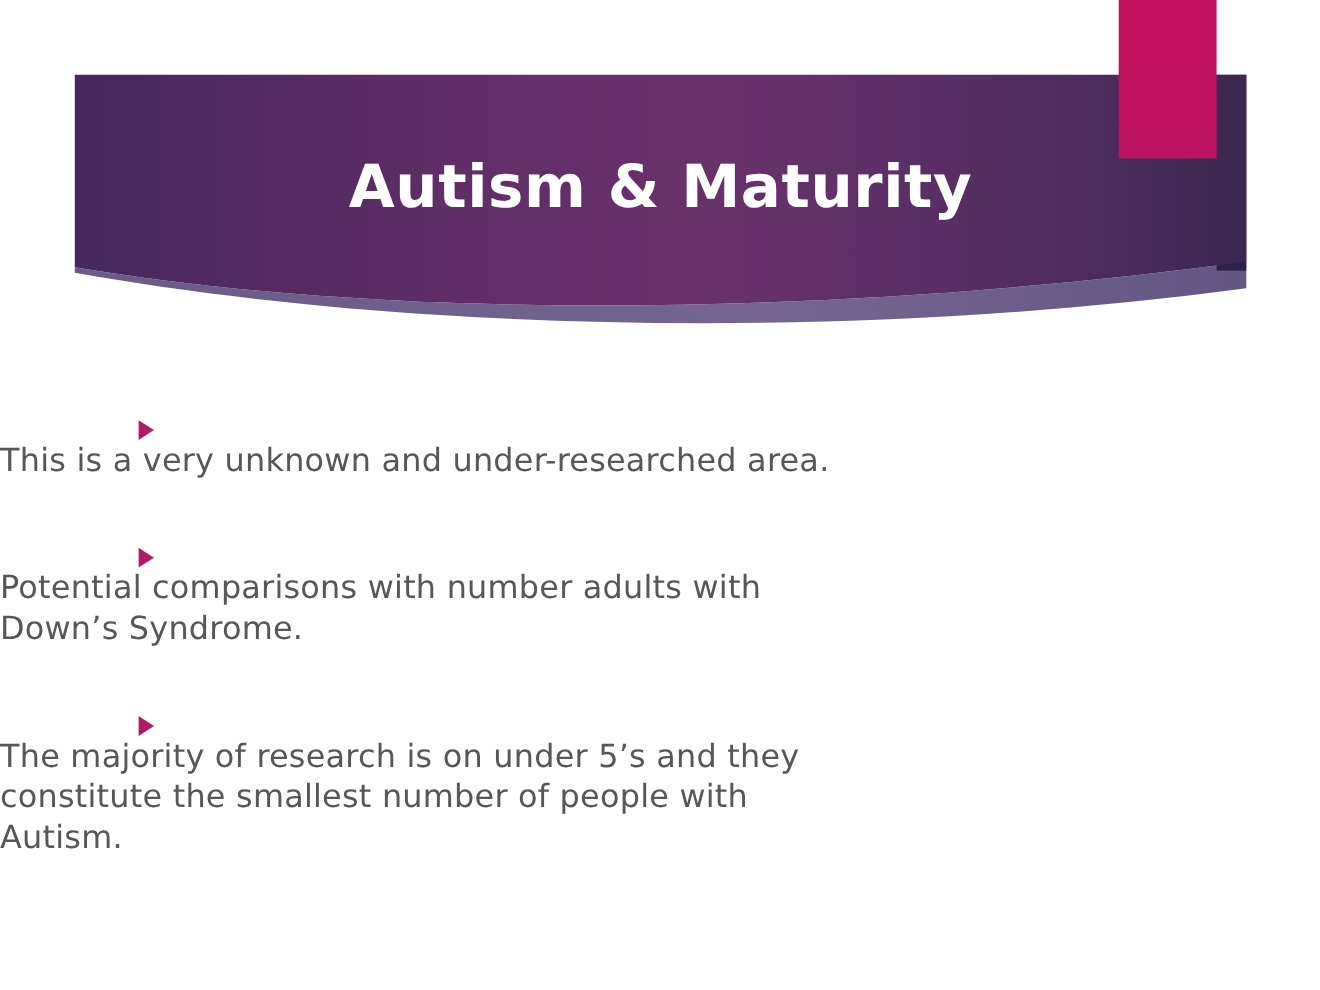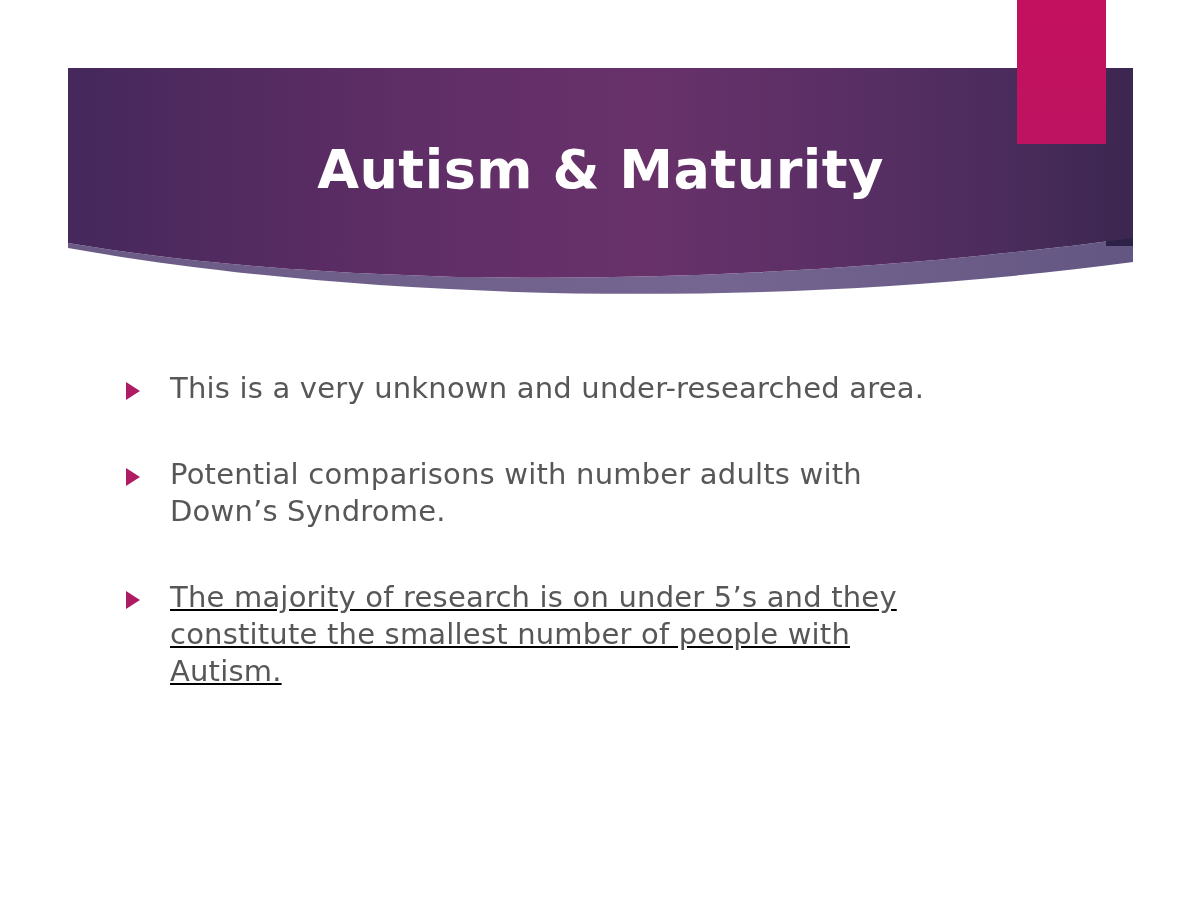--- a/index.html
+++ b/index.html
@@ -60,24 +60,24 @@
     left: 0;
     top: 370px;
     width: 1200px;
   }
   .bullet-item {
     position: relative;
     display: flex;
     align-items: flex-start;
     margin: 0 0 49px 0;
     padding: 0;
+    flex-direction: column;
   }
   .bullet-item:last-child {
     margin-bottom: 0;
-    text-decoration: underline;
   }
   .bullet-marker {
     flex: 0 0 auto;
     width: 44px;
     padding-left: 126px;
     box-sizing: content-box;
     display: flex;
     align-items: flex-start;
     justify-content: flex-start;
     padding-top: 12px;

